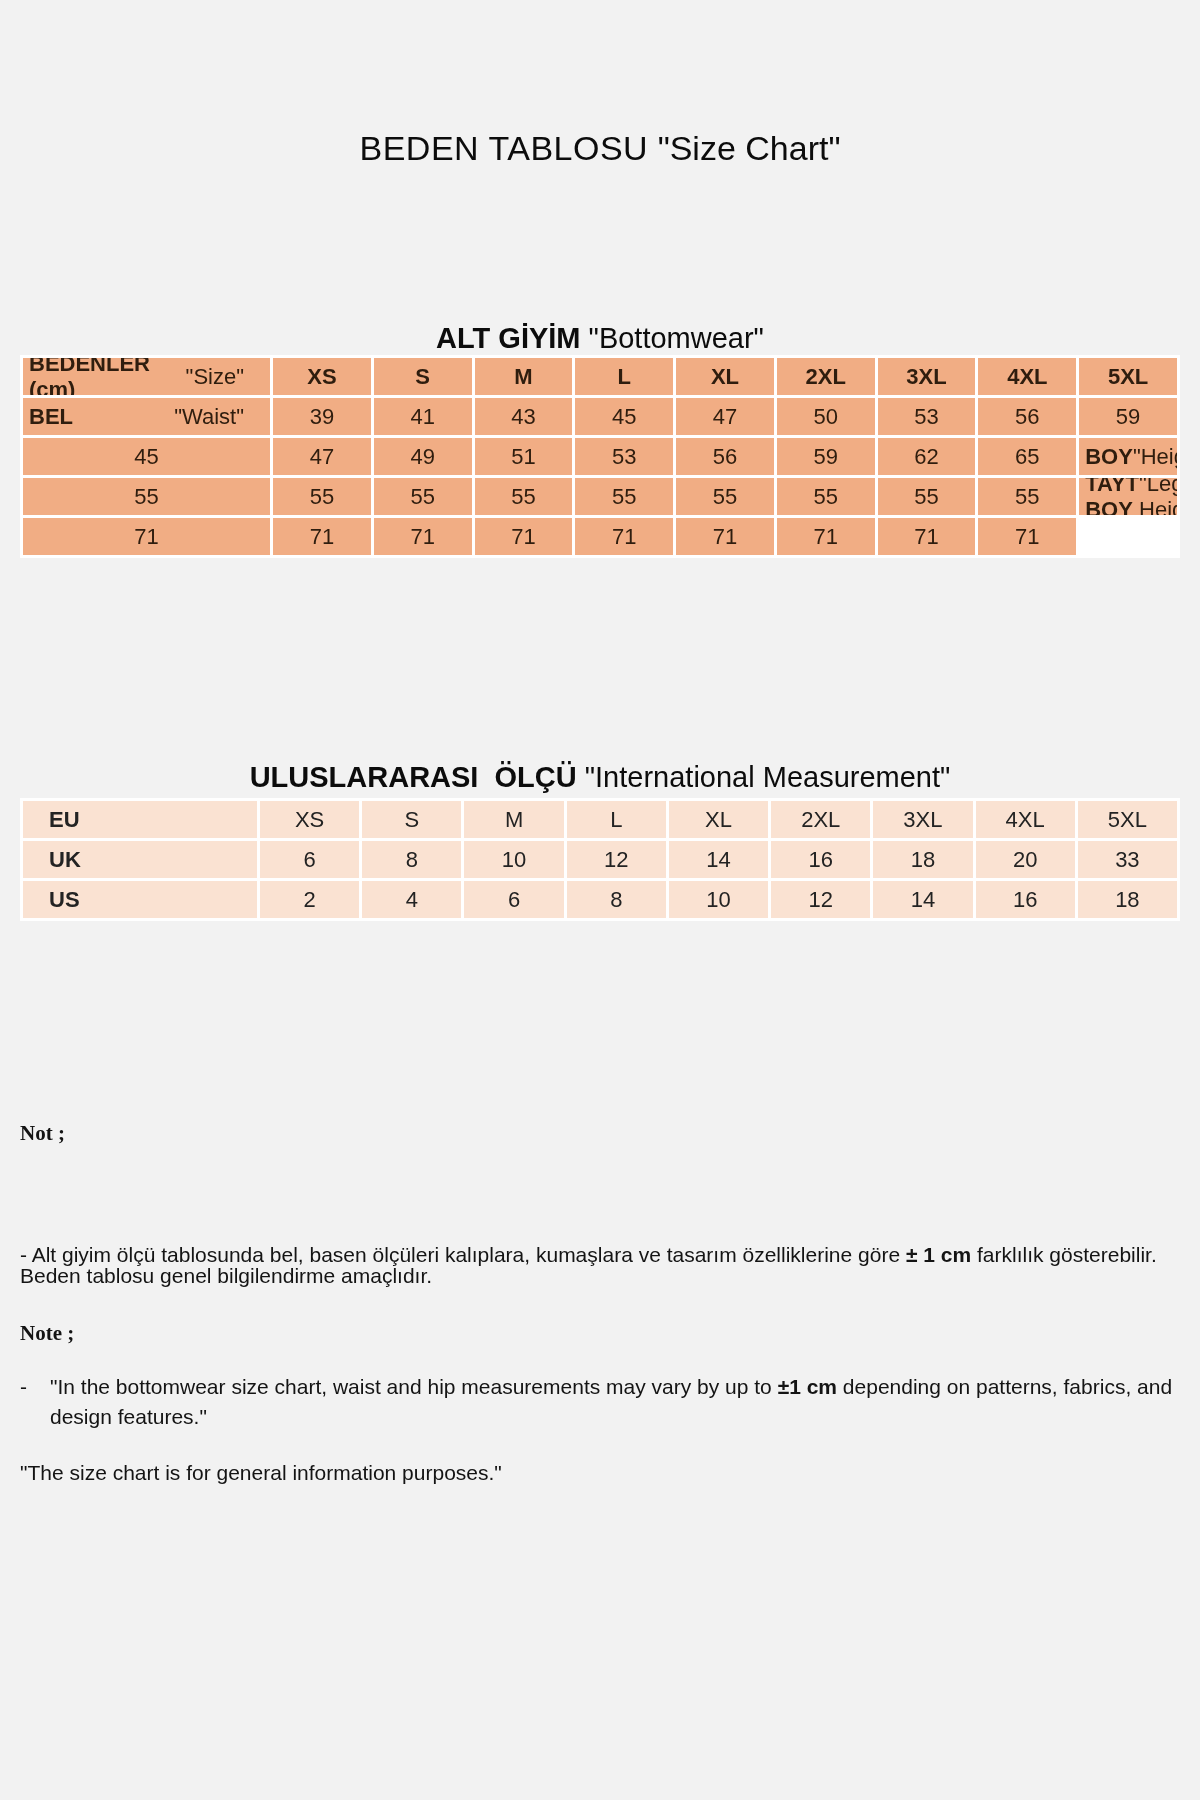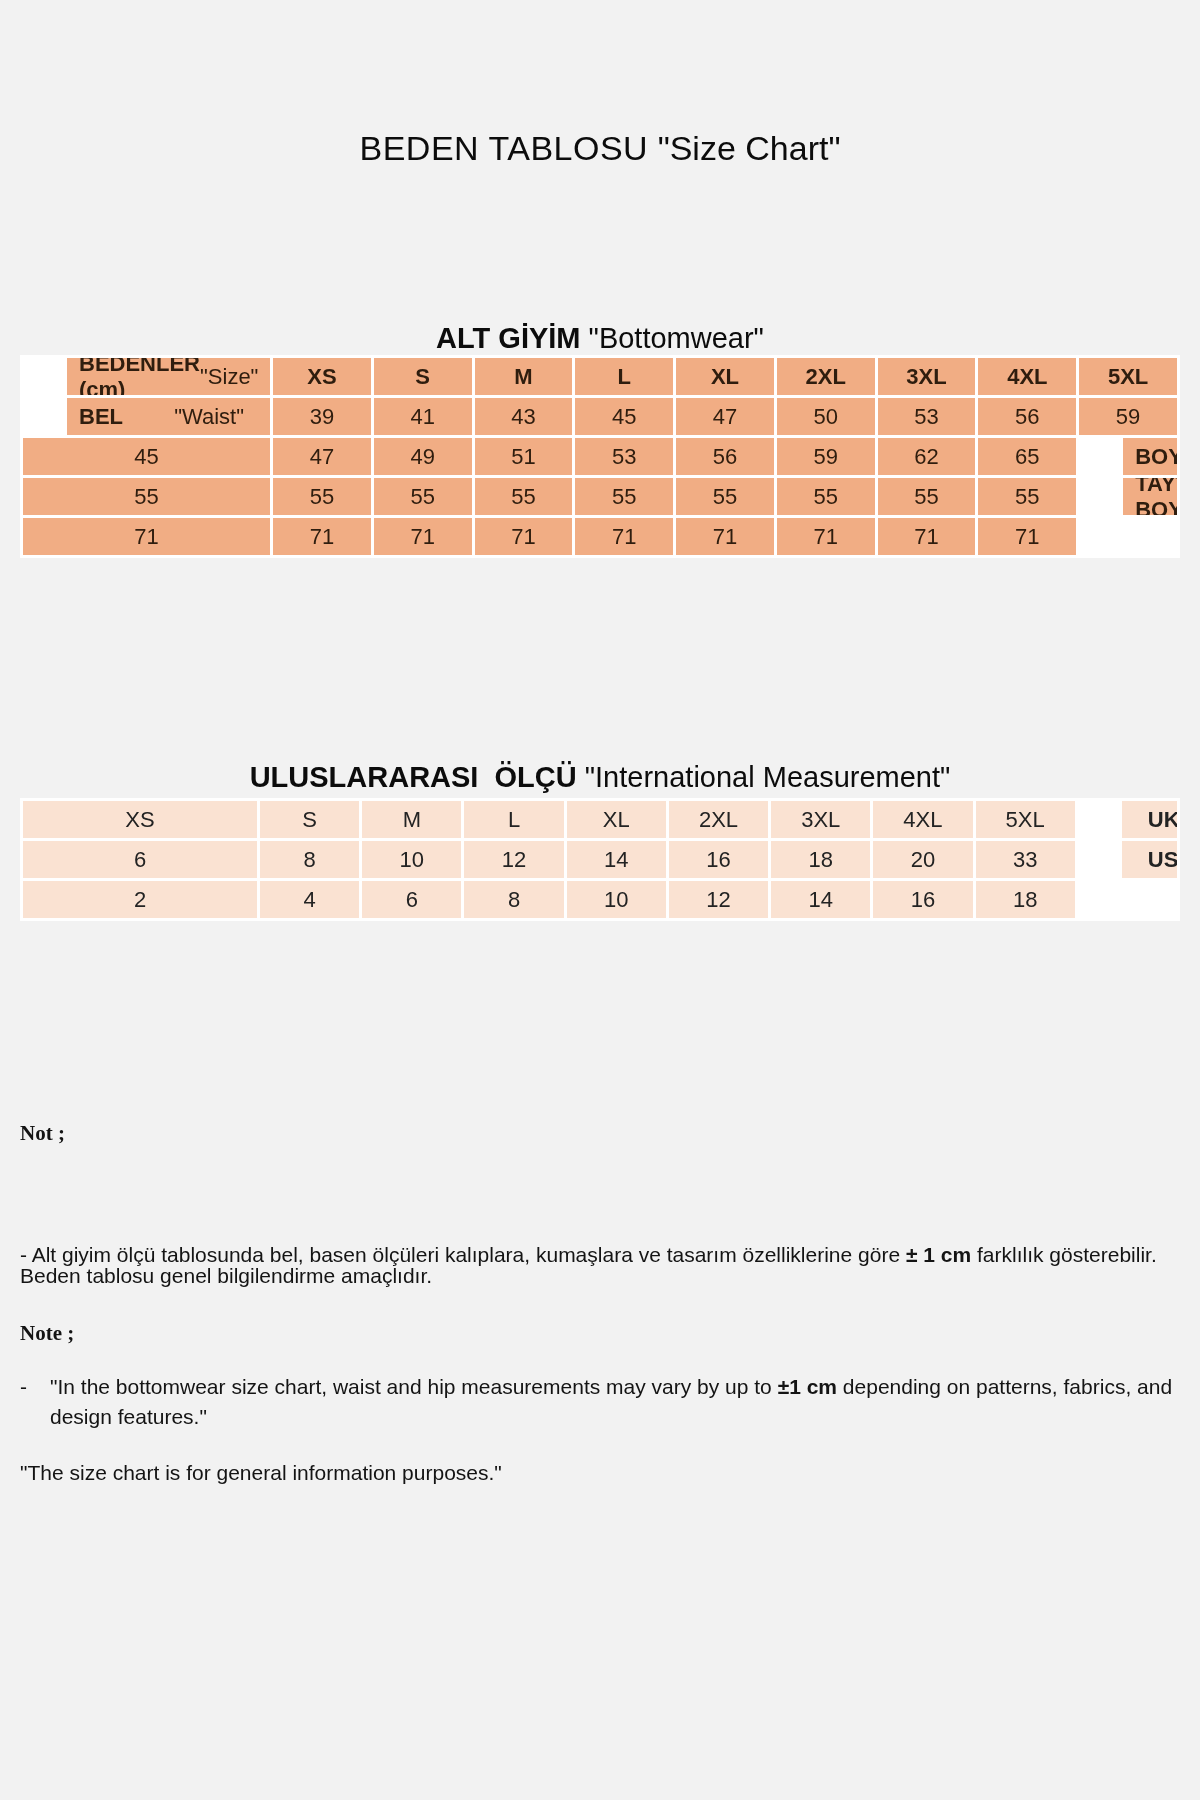--- a/index.html
+++ b/index.html
@@ -30,21 +30,21 @@
   }
   .t1{top:355px;grid-template-columns:247px repeat(9,1fr);}
   .t2{top:798px;grid-template-columns:234px repeat(9,1fr);}
   .cell{
     display:flex;align-items:center;justify-content:center;
     font-size:22px;color:#2f1d0e;overflow:hidden;
   }
   .t1 .cell{background:#f1ad84;}
   .t2 .cell{background:#fae2d2;color:#232323;}
   .bd{font-weight:bold;}
-  .lab{justify-content:space-between;padding:0 26px 0 12px;margin-left:44px;}
+  .lab{justify-content:space-between;padding:0 26px 0 6px;}
   .t2 .lab{justify-content:flex-start;padding-left:26px;}
   .note{
     position:absolute;left:20px;width:1166px;
     font-size:21px;line-height:30px;color:#141414;
   }
   .nb{font-weight:bold;font-family:Liberation Serif, serif;}
   .bullet-en{display:flex;}
   .bullet-en .dash{flex:0 0 30px;}
   .bullet-en .btxt{flex:1;max-width:1130px;}
 </style>
@@ -126,20 +126,21 @@
       <div class="cell ">71</div>
       <div class="cell ">71</div>
     </div>
 
   <div class="sec-title" style="top:761px">
     <span class="b">ULUSLARARASI  ÖLÇÜ</span>
     <span class="r">"International Measurement"</span>
   </div>
 
   <div class="tbl t2" id="tbl2">
+      <div class="cell lab bd">EU</div>
       <div class="cell ">XS</div>
       <div class="cell ">S</div>
       <div class="cell ">M</div>
       <div class="cell ">L</div>
       <div class="cell ">XL</div>
       <div class="cell ">2XL</div>
       <div class="cell ">3XL</div>
       <div class="cell ">4XL</div>
       <div class="cell ">5XL</div>
       <div class="cell lab bd">UK</div>

